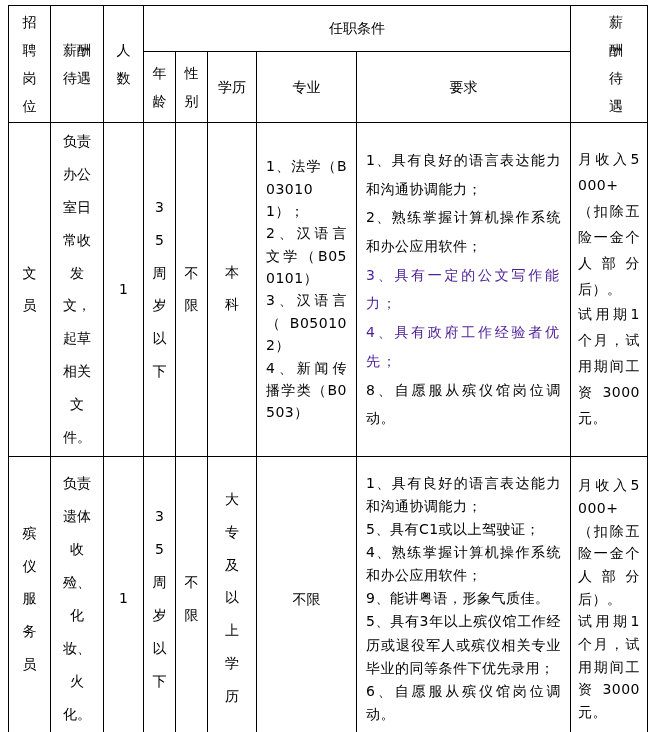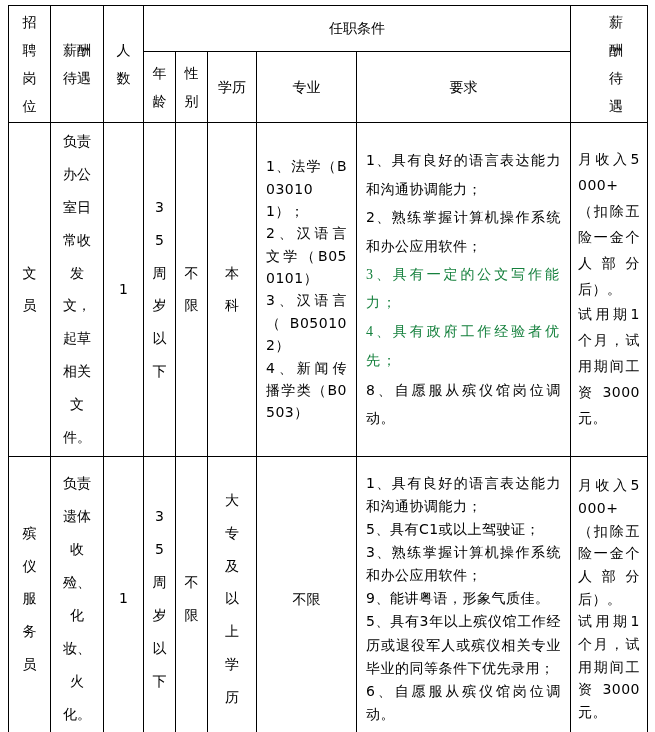--- a/index.html
+++ b/index.html
@@ -34,35 +34,35 @@
   }
   th.th-narrow { padding: 2px 8px; }
   th.th-salary { padding: 2px 38px; text-align: right; }
   
   td.center-cell {
     text-align: center;
     line-height: 2.35;
     padding: 2px 8px;
     margin-top: 15px;
   }
-  td.edu-cell { padding: 2px 12px; }
+  td.edu-cell { padding: 2px 12px; font-family: Liberation Serif, serif; }
   
   td.just-cell {
     text-align: justify;
     padding: 4px 6px;
     letter-spacing: 0.5px;
   }
   td.major-cell   { line-height: 1.6;  padding: 4px 9px; margin-top: 47px; }
   td.req-cell-1   { line-height: 2.05; padding: 4px 9px; }
   td.req-cell-2   { line-height: 1.65; padding: 4px 9px; }
   td.salary-cell-1{ line-height: 1.85; padding: 4px 7px; }
   td.salary-cell-2{ line-height: 1.62; padding: 4px 7px; }
   td.major-plain  { text-align: center; line-height: 2; }
   .list-line { text-align: justify; }
-  .list-line.muted { color: #15803d; letter-spacing: 2px; font-family: Liberation Serif, serif; }
+  .list-line.muted { color: #4c1d95; letter-spacing: 2px; }
   
   tr.hrow-1 { height: 40px; }
   tr.hrow-2 { height: 62px; margin-top: 43px; }
   tr.drow-1 { height: 331px; }
   tr.drow-2 { height: 285px; }
 </style>
 </head>
 <body>
 
 <table class="recruit">
@@ -124,21 +124,21 @@
       <td class="center-cell">殡仪服务员</td>
       <td class="center-cell">负责遗体收殓、化妆、火化。</td>
       <td class="center-cell">1</td>
       <td class="center-cell">35周岁以下</td>
       <td class="center-cell">不限</td>
       <td class="center-cell edu-cell">大专及以上学历</td>
       <td class="major-plain">不限</td>
       <td class="just-cell req-cell-2">
           <div class="list-line">1、具有良好的语言表达能力和沟通协调能力；</div>
           <div class="list-line">5、具有C1或以上驾驶证；</div>
-          <div class="list-line">3、熟练掌握计算机操作系统和办公应用软件；</div>
+          <div class="list-line">4、熟练掌握计算机操作系统和办公应用软件；</div>
           <div class="list-line">9、能讲粤语，形象气质佳。</div>
           <div class="list-line">5、具有3年以上殡仪馆工作经历或退役军人或殡仪相关专业毕业的同等条件下优先录用；</div>
           <div class="list-line">6、自愿服从殡仪馆岗位调动。</div>
         </td>
       <td class="just-cell salary-cell-2">
           <div class="list-line">月收入5000+</div>
           <div class="list-line">（扣除五险一金个人部分后）。</div>
           <div class="list-line">试用期1个月，试用期间工资3000元。</div>
         </td>
     </tr>

